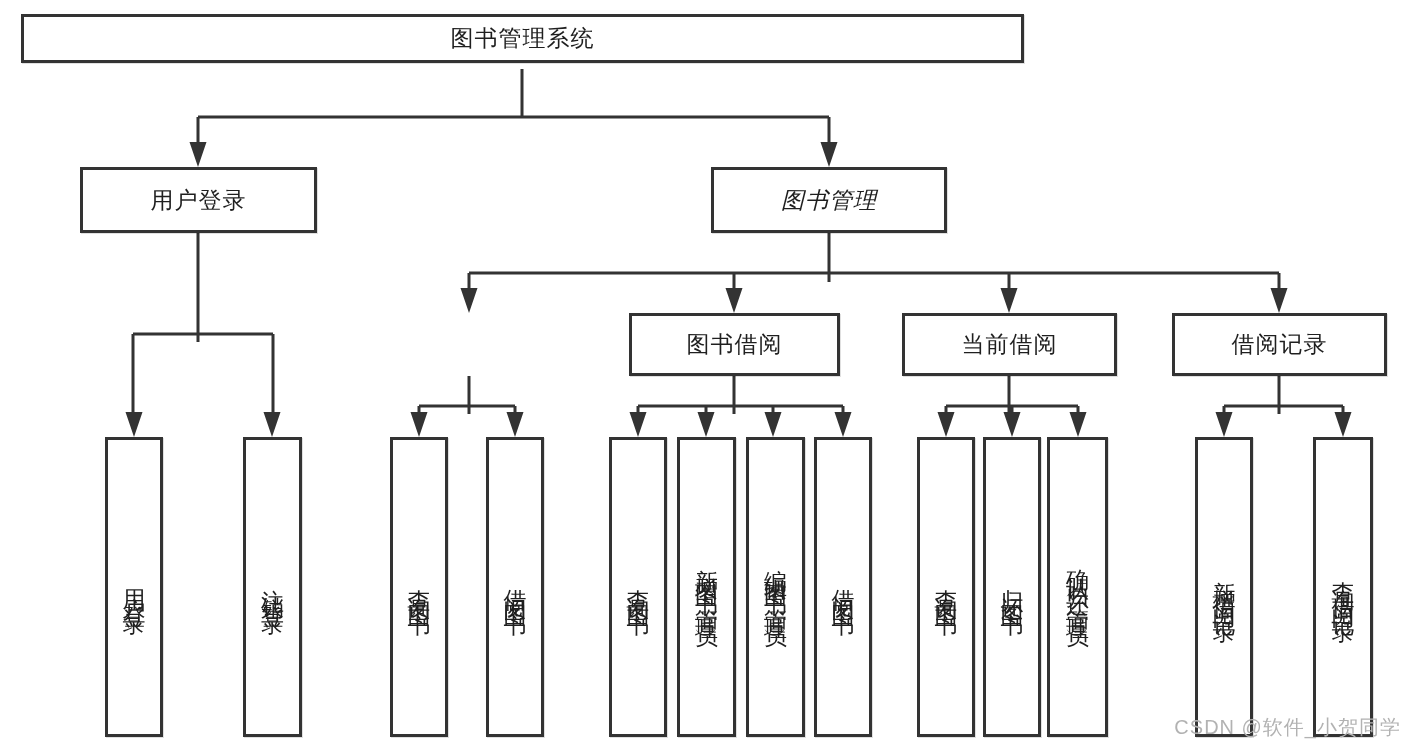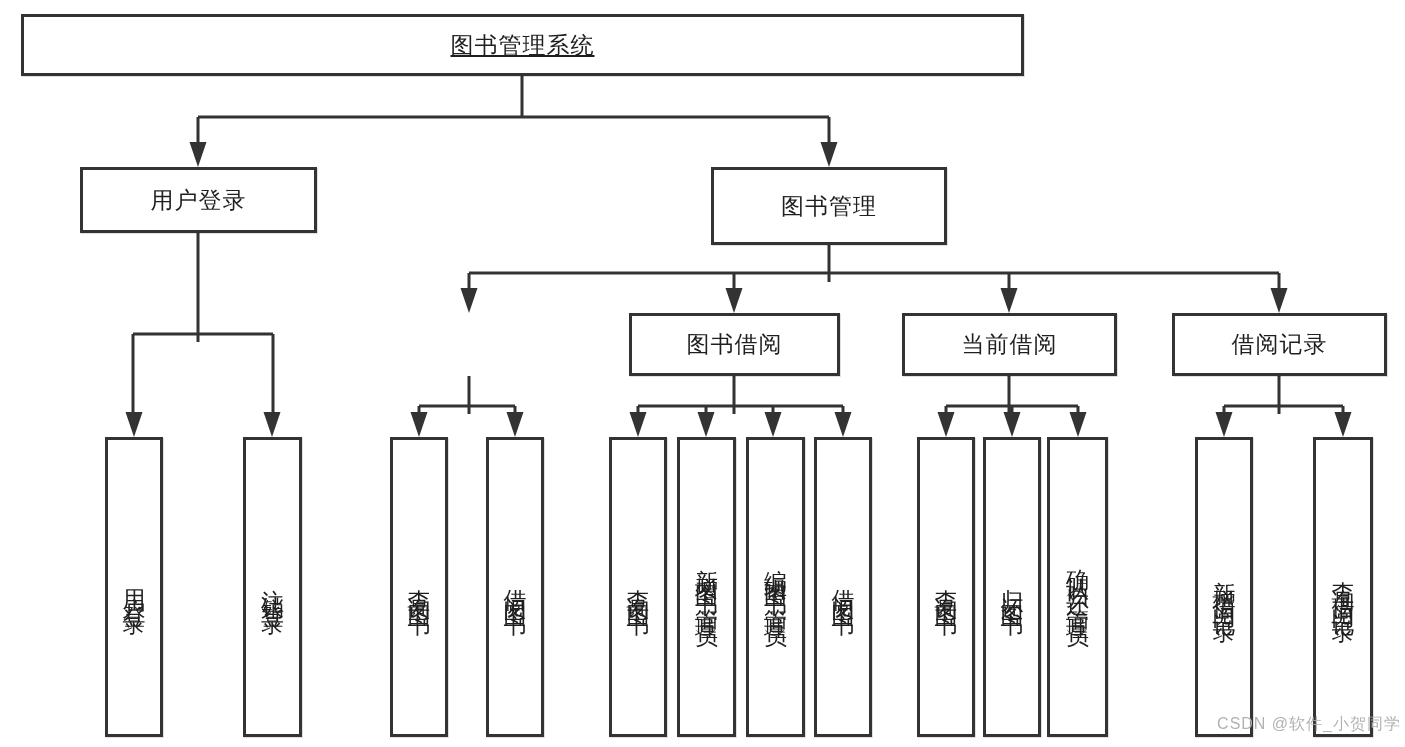--- a/index.html
+++ b/index.html
@@ -24,21 +24,21 @@
   .node span{white-space:nowrap;}
   .node.v span{
     writing-mode:vertical-rl;
     text-orientation:mixed;
     letter-spacing:8px;
     line-height:1;
   }
   .watermark{
     position:absolute;right:4px;top:714px;
     color:var(--watermark,#b2b2b2);
-    font-size:16px;letter-spacing:1px;
+    font-size:20px;letter-spacing:1px;
   }
 </style>
 </head>
 <body>
 
 <div class="canvas">
 
   <svg class="connectors" viewBox="0 0 1405 747" aria-hidden="true">
     <path class="line" d="
       M522 69 V117 M198 117 H829 M198 117 V150 M829 117 V150
@@ -63,28 +63,28 @@
       M697.5 412 L714.5 412 L706 437 Z
       M764.5 412 L781.5 412 L773 437 Z
       M834.5 412 L851.5 412 L843 437 Z
       M937.5 412 L954.5 412 L946 437 Z
       M1003.5 412 L1020.5 412 L1012 437 Z
       M1069.5 412 L1086.5 412 L1078 437 Z
       M1215.5 412 L1232.5 412 L1224 437 Z
       M1334.5 412 L1351.5 412 L1343 437 Z"></path>
   </svg>
 
-  <div class="node" style="left:21px;top:14px;width:1003px;height:62px;text-decoration:underline;">
+  <div class="node" style="left:21px;top:14px;width:1003px;height:49px;">
     <span>图书管理系统</span>
   </div>
 
   <div class="node" style="left:80px;top:167px;width:237px;height:66px;">
     <span>用户登录</span>
   </div>
-  <div class="node" style="left:711px;top:167px;width:236px;height:78px;">
+  <div class="node" style="left:711px;top:167px;width:236px;height:66px;font-style:italic;">
     <span>图书管理</span>
   </div>
 
   <div class="node" style="left:902px;top:313px;width:215px;height:63px;">
     <span>当前借阅</span>
   </div>
   <div class="node" style="left:629px;top:313px;width:211px;height:63px;">
     <span>图书借阅</span>
   </div>
   <div class="node" style="left:1172px;top:313px;width:215px;height:63px;">

